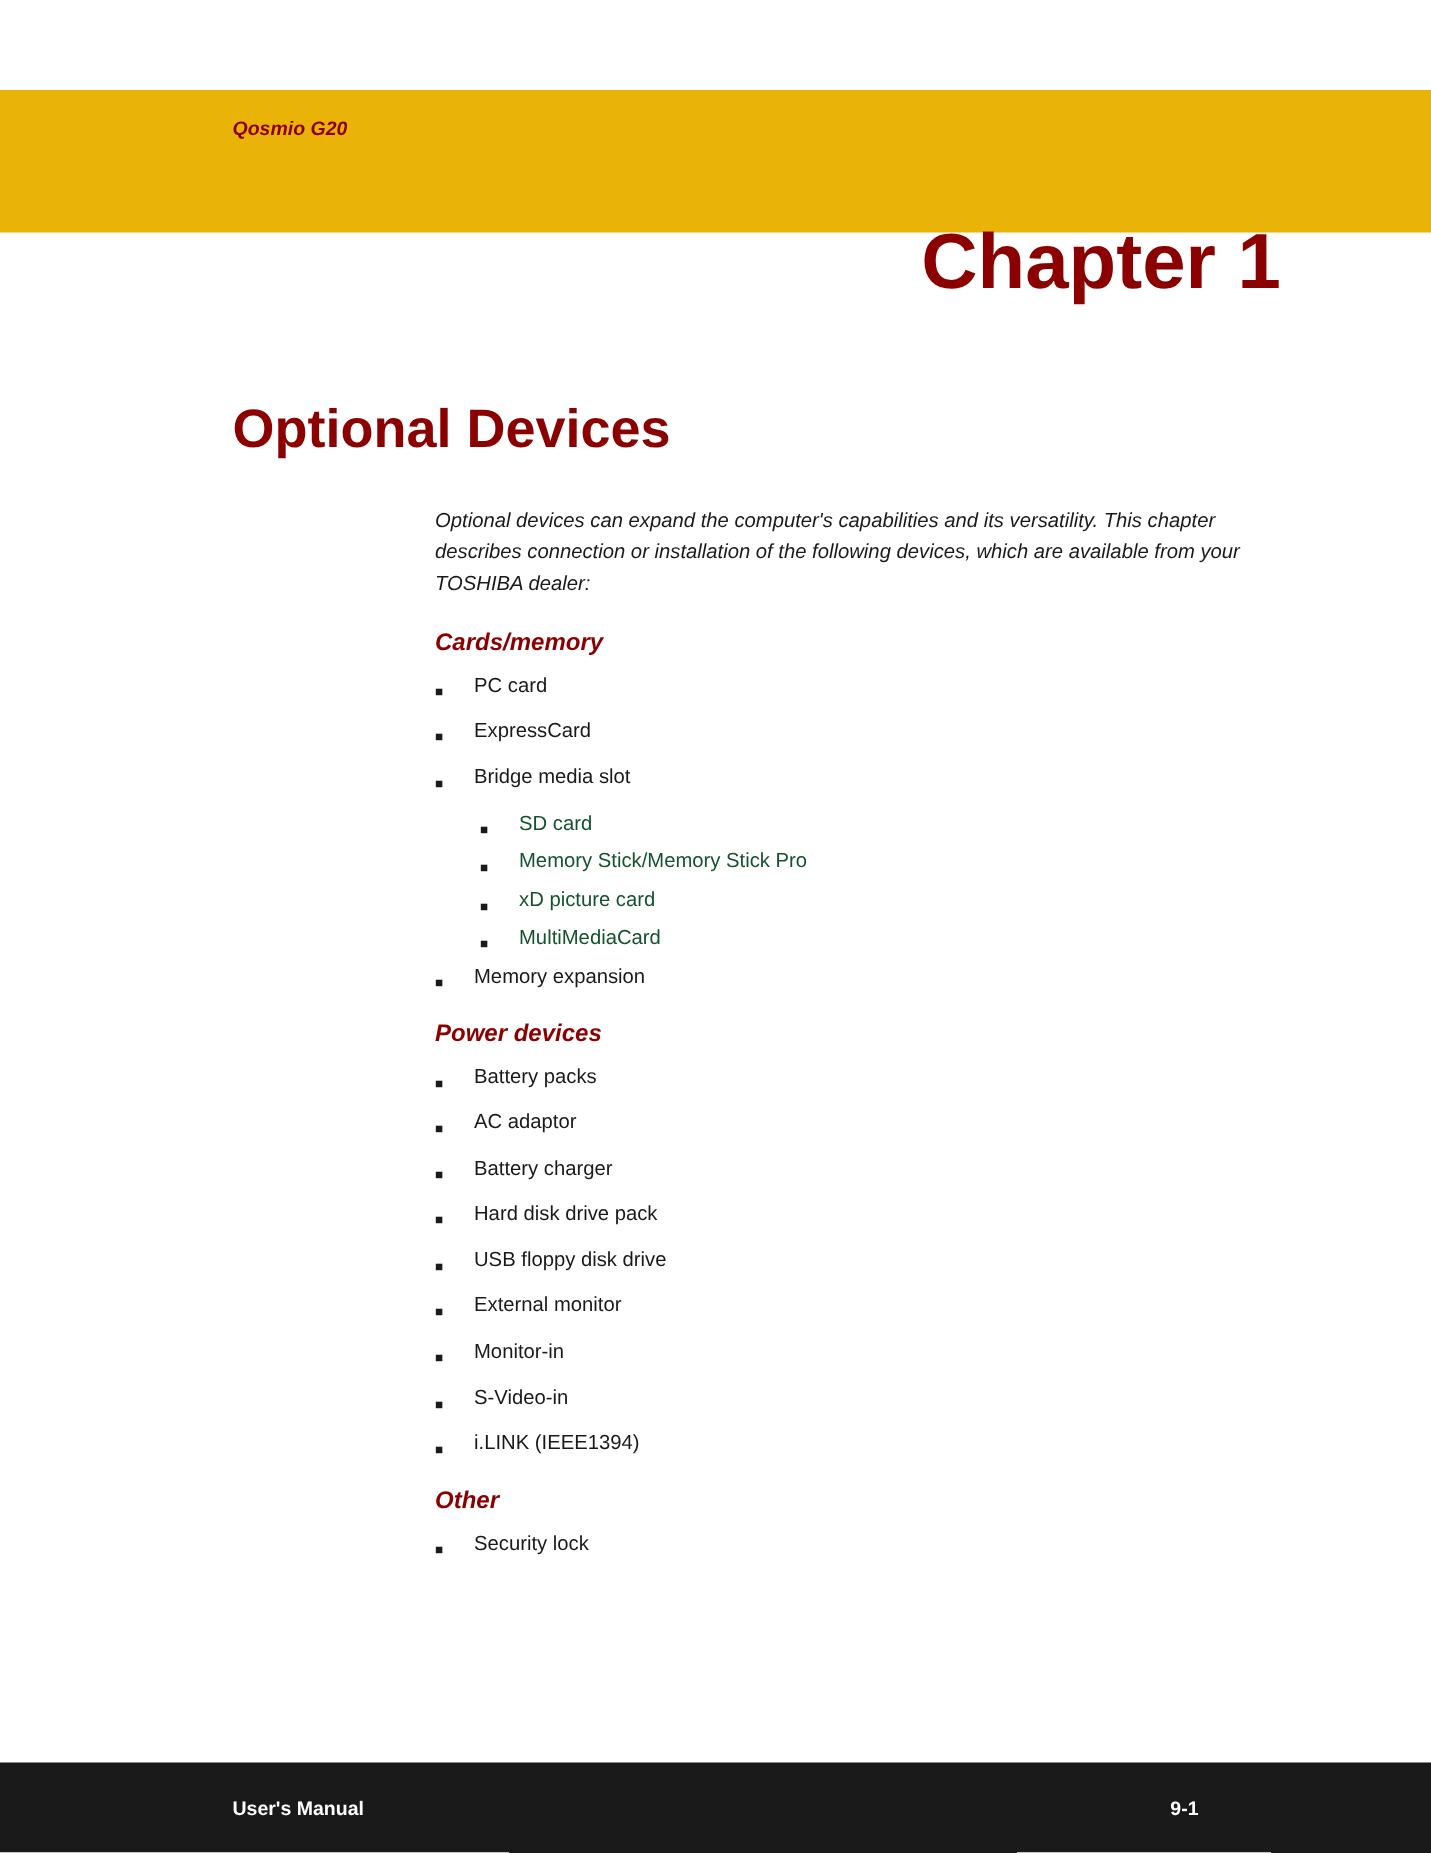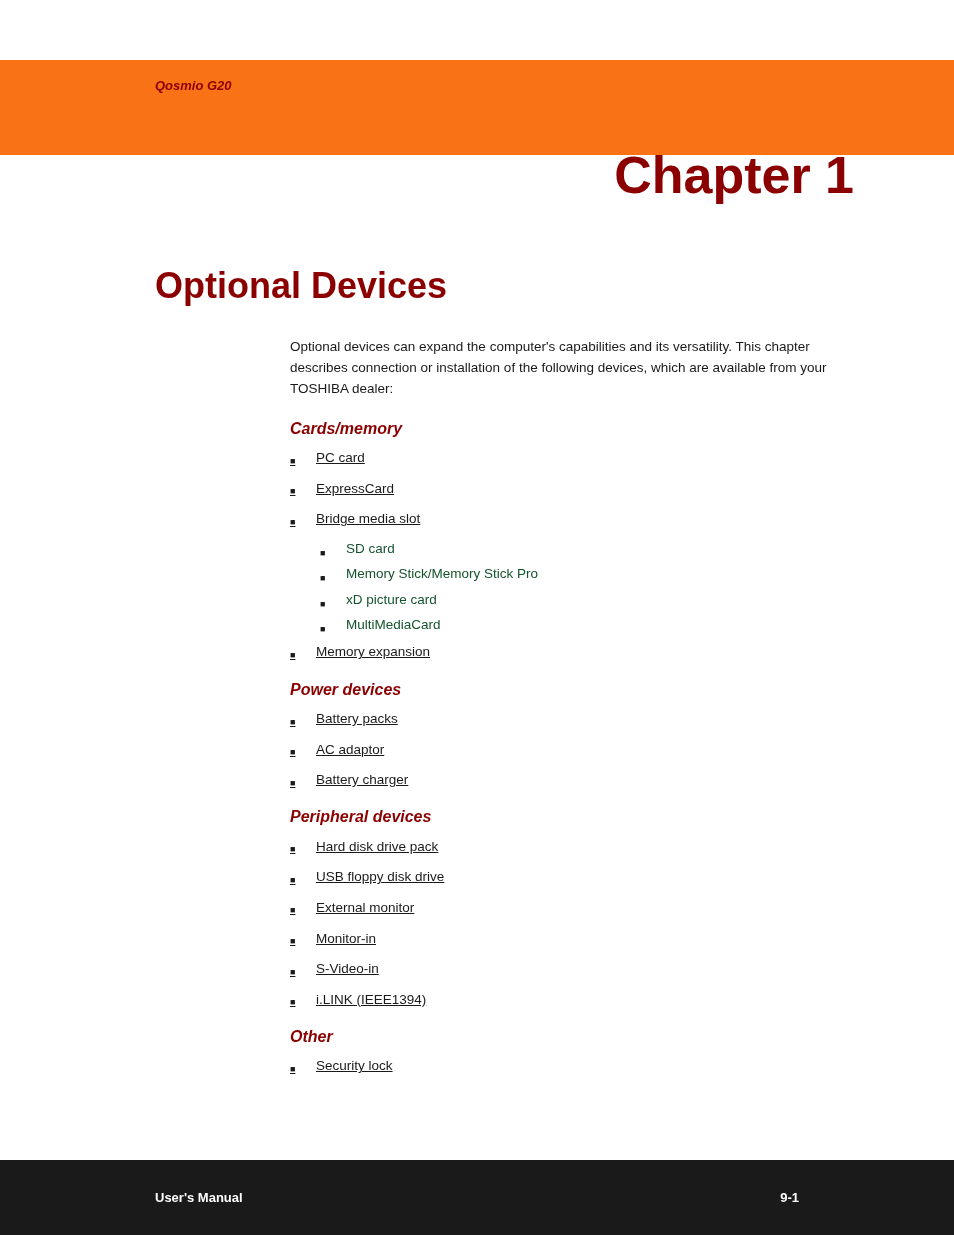--- a/index.html
+++ b/index.html
@@ -16,21 +16,21 @@
 
     .page-wrapper {
       width: 954px;
       min-height: 1235px;
       display: flex;
       flex-direction: column;
     }
 
     
     .header-band {
-      background: #f97316;
+      background: #eab308;
       width: 100%;
       height: 95px;
       position: relative;
       margin-top: 60px;
       padding-left: 12px;
     }
 
     .header-band-label {
       position: absolute;
       top: 18px;
@@ -74,44 +74,44 @@
       margin-left: 290px;
       margin-right: 100px;
       flex: 1;
     }
 
     .intro-text {
       font-size: 13.5px;
       line-height: 1.55;
       color: #1a1a1a;
       margin-bottom: 20px;
+      font-style: italic;
     }
 
     .category-title {
       font-size: 16px;
       font-weight: bold;
       color: #8b0000;
       font-style: italic;
       margin-bottom: 8px;
       margin-top: 16px;
     }
 
     .bullet-list {
       list-style: none;
       margin-bottom: 6px;
     }
 
     .bullet-list li {
       display: flex;
-      align-items: center;
+      align-items: flex-start;
       font-size: 13.5px;
       line-height: 1.6;
       color: #1a1a1a;
       margin-bottom: 1px;
-      text-decoration: underline;
     }
 
     .bullet-list li .bullet-icon {
       min-width: 20px;
       margin-right: 6px;
       margin-top: 3px;
       display: inline-block;
     }
 
     .bullet-list li .bullet-icon::before {
@@ -144,21 +144,21 @@
     .sub-bullet-list li .bullet-icon::before {
       content: '■';
       color: #1a1a1a;
       font-size: 9px;
     }
 
     
     .footer-band {
       background: #1a1a1a;
       width: 100%;
-      height: 75px;
+      height: 60px;
       display: flex;
       align-items: center;
       justify-content: space-between;
       padding: 0 155px 0 155px;
       margin-top: auto;
     }
 
     .footer-left {
       color: #ffffff;
       font-size: 13px;
@@ -246,21 +246,20 @@
             <span class="bullet-icon"></span>
             <span>AC adaptor</span>
           </li>
         </ul>
         <ul class="bullet-list">
           <li>
             <span class="bullet-icon"></span>
             <span>Battery charger</span>
           </li>
         </ul>
-        <div class="category-title">Peripheral devices</div>
         <ul class="bullet-list">
           <li>
             <span class="bullet-icon"></span>
             <span>Hard disk drive pack</span>
           </li>
         </ul>
         <ul class="bullet-list">
           <li>
             <span class="bullet-icon"></span>
             <span>USB floppy disk drive</span>

